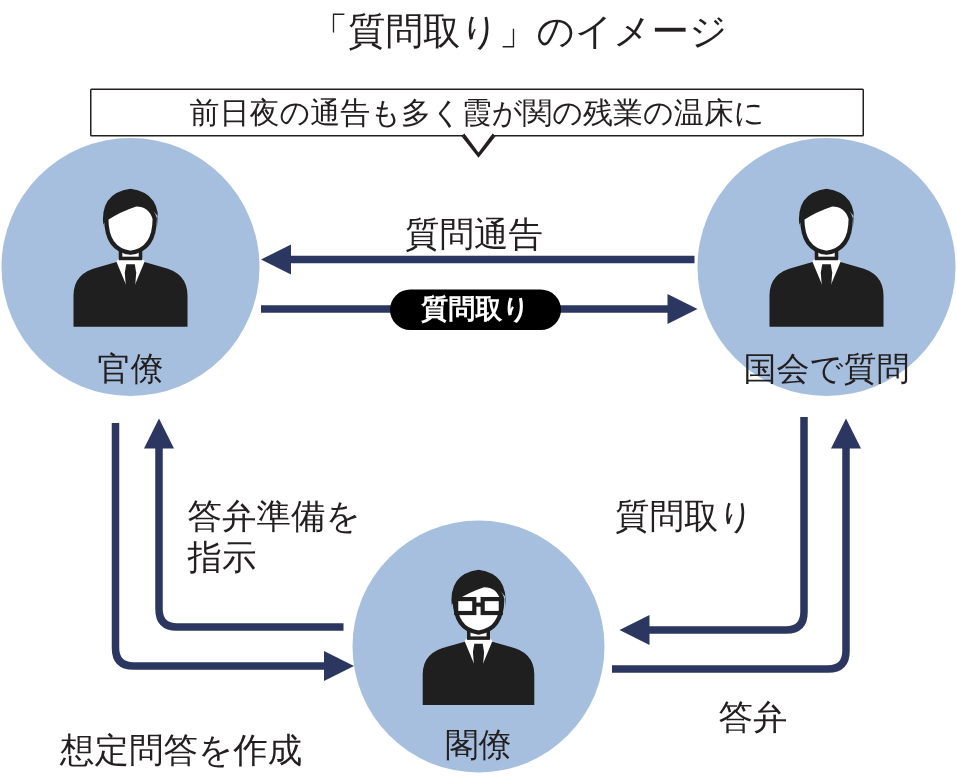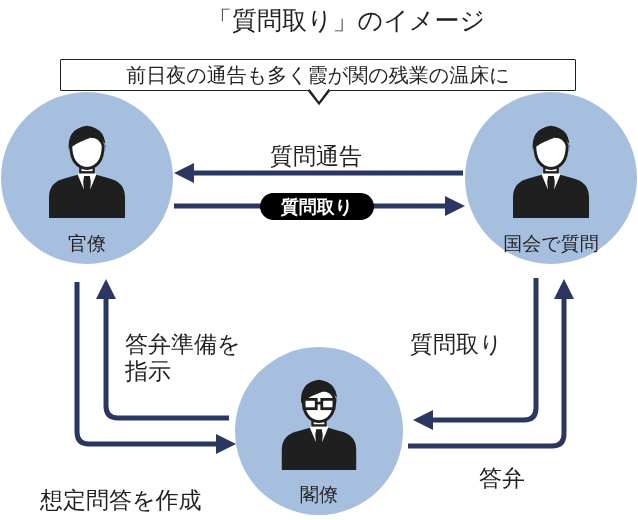--- a/index.html
+++ b/index.html
@@ -3,21 +3,21 @@
 <meta charset="utf-8">
 <style>
   html, body { margin: 0; padding: 0; background: #ffffff; }
   body { width: 638px; height: 520px; position: relative; overflow: hidden;
          font-family: "DejaVu Sans", "Liberation Sans", sans-serif; color: #231f20; }
   .abs { position: absolute; }
   #title { left: 0; width: 638px; top: 4px; text-align: center; font-size: 25px; letter-spacing: 0px; padding-left: 27px; }
   #bubble { left: 60px; top: 59px; width: 516px; height: 32px; border: 1.5px solid #231f20;
             border-radius: 1px; box-sizing: border-box; text-align: center; font-size: 20px; line-height: 30px; background:#fff; }
   .lbl { font-size: 23px; white-space: nowrap; }
-  .circle-label { font-size: 19px; text-align: center; width: 140px; }
+  .circle-label { font-size: 22px; text-align: center; width: 140px; }
   #pill { left: 260px; top: 193px; width: 114px; height: 27px; background: #000000; border-radius: 14px;
           color: #fff; font-size: 18px; font-weight: bold; text-align: center; line-height: 27px; }
   svg { position: absolute; left: 0; top: 0; }
 </style>
 </head>
 <body>
 
 <svg width="638" height="520" viewBox="0 0 638 520">
   <defs>
     <g id="person">

